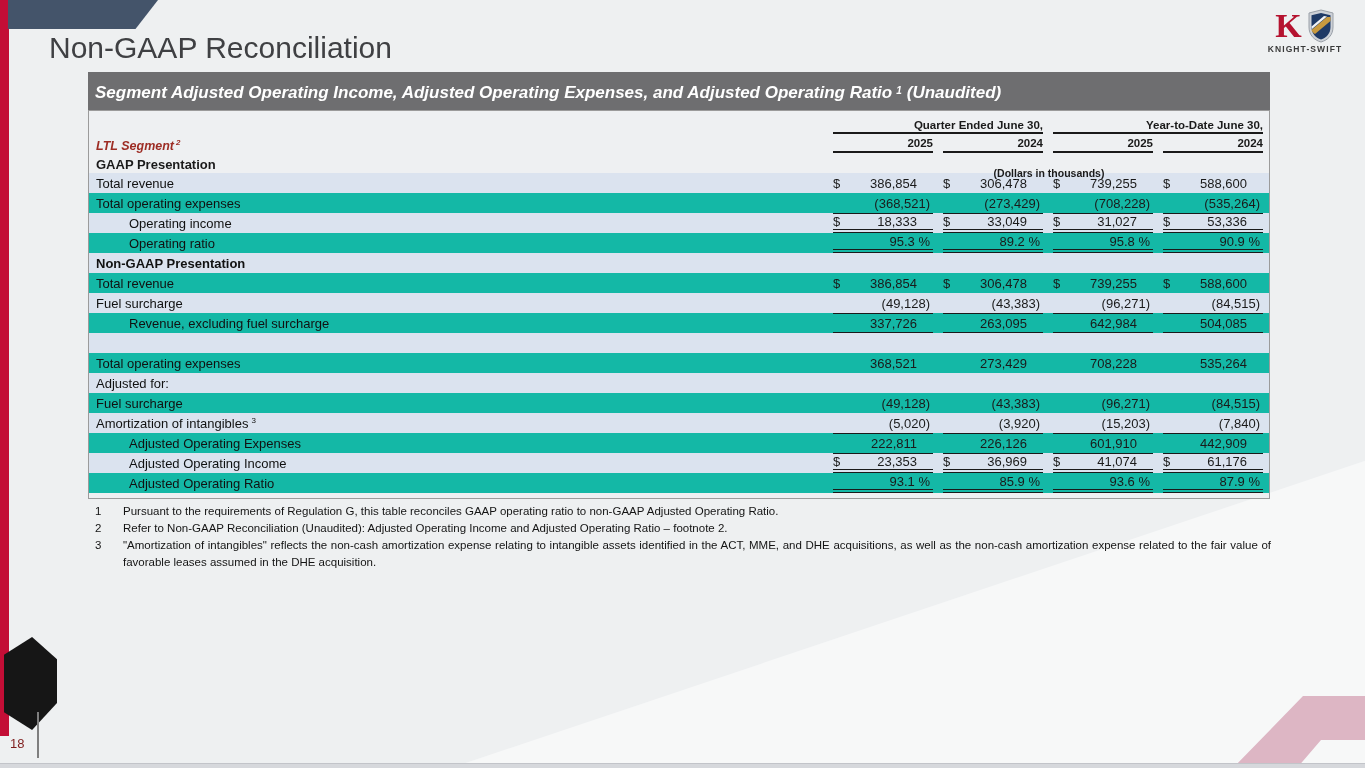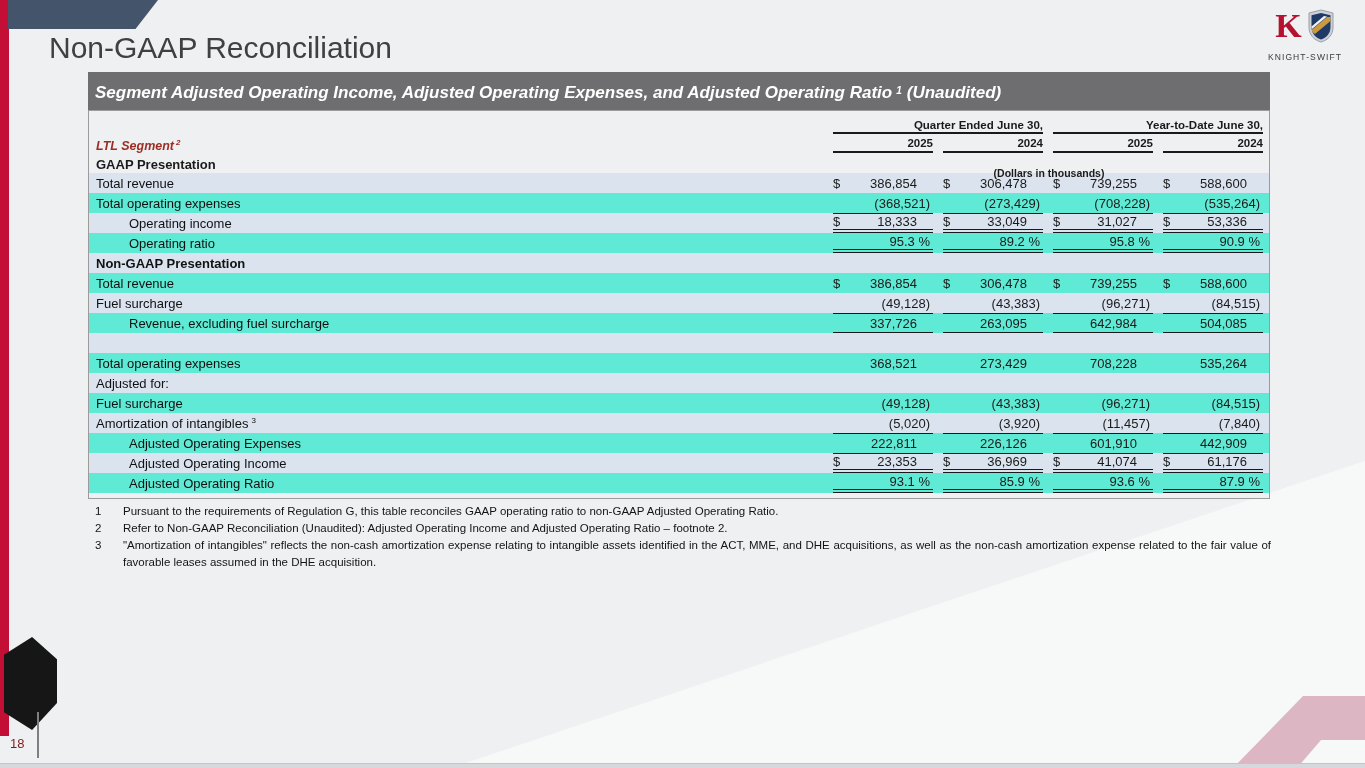--- a/index.html
+++ b/index.html
@@ -19,21 +19,21 @@
     background:rgba(255,255,255,0.5); clip-path:polygon(100% 60%, 100% 100%, 33% 100%); }
   .ribbon-svg { position:absolute; left:0; top:0; z-index:1; pointer-events:none; }
   .bottom-bar { position:absolute; left:0; bottom:0; width:1365px; height:5px; background:#d6d8dc; border-top:1px solid #c2c4c9; z-index:4; }
   .page-divider { position:absolute; left:37px; top:712px; width:2px; height:46px; background:#7f7f7f; z-index:5; }
   .page-number { position:absolute; left:10px; top:736px; font-size:13px; color:#7f1d1d; z-index:5; }
 
   
   .logo { position:absolute; left:1261px; top:8px; width:88px; text-align:center; z-index:3; }
   .logo-row { display:flex; align-items:center; justify-content:center; gap:5px; height:36px; }
   .logo-k { font-family:"Liberation Serif", serif; font-weight:bold; font-size:34px; line-height:34px; color:#b5122f; }
-  .logo-brand { font-size:8.5px; font-weight:normal; letter-spacing:1.1px; color:#3a3a3a; margin-top:8px; white-space:nowrap; }
+  .logo-brand { font-size:8.5px; font-weight:bold; letter-spacing:1.1px; color:#3a3a3a; margin-top:0; white-space:nowrap; }
 
   
   .slide-title { position:absolute; left:49px; top:31px; font-size:30px; color:#3f4043; z-index:3; }
   .section-bar { position:absolute; left:88px; top:72px; width:1182px; height:42px; background:#6e6e70;
     color:#fff; font-size:17px; font-weight:bold; font-style:italic;
     display:flex; align-items:center; padding-left:7px; z-index:3; }
   .section-bar sup { font-size:10px; margin:0 3px 6px 4px; }
   .section-bar .suffix { margin-left:2px; }
 
   
@@ -47,21 +47,21 @@
   .row-group { height:18px; }
   .row-group .hline { border-bottom:2px solid #1a1a1a; padding-bottom:1px; }
   .row-years { height:19px; }
   .row-years .hline { border-bottom:2px solid #1a1a1a; padding-bottom:2px; }
   .row-units { height:20px; align-items:center; }
   .units-note { text-align:center; font-weight:bold; font-size:10.5px; padding-top:3px; }
   .segment-label { color:#9d2c24; font-weight:bold; font-style:italic; font-size:12.5px; padding-top:4px; }
   .segment-label sup { font-size:8px; margin-left:2px; }
   .gaap-label { font-weight:bold; padding-top:2px; }
 
-  .trow { height:20px; align-items:stretch; background:#5eead4; }
+  .trow { height:20px; align-items:stretch; background:#14b8a6; }
   .trow.stripe { background:#dbe3ef; }
   .tlabel { width:740px; padding-left:7px; display:flex; align-items:center; color:#111; }
   .tlabel.ind { padding-left:40px; }
   .tlabel.bold { font-weight:bold; }
   .tlabel sup { font-size:8px; margin:0 0 5px 3px; }
   .tcell { width:110px; }
   .cline { margin:0 6px 0 4px; height:100%; display:flex; align-items:center; }
   .cline.bt { border-top:1.5px solid #1a1a1a; }
   .cline.bbs { border-bottom:1.5px solid #1a1a1a; }
   .cline.bbd { border-bottom:4px double #1a1a1a; }
@@ -496,21 +496,21 @@
           </div>
           <div class="tcell">
             <div class="cline">
               <span class="cur"></span>
               <span class="val flush">(3,920)</span>
             </div>
           </div>
           <div class="tcell">
             <div class="cline">
               <span class="cur"></span>
-              <span class="val flush">(11,457)</span>
+              <span class="val flush">(15,203)</span>
             </div>
           </div>
           <div class="tcell">
             <div class="cline">
               <span class="cur"></span>
               <span class="val flush">(7,840)</span>
             </div>
           </div>
         </div>
         <div class="trow">

